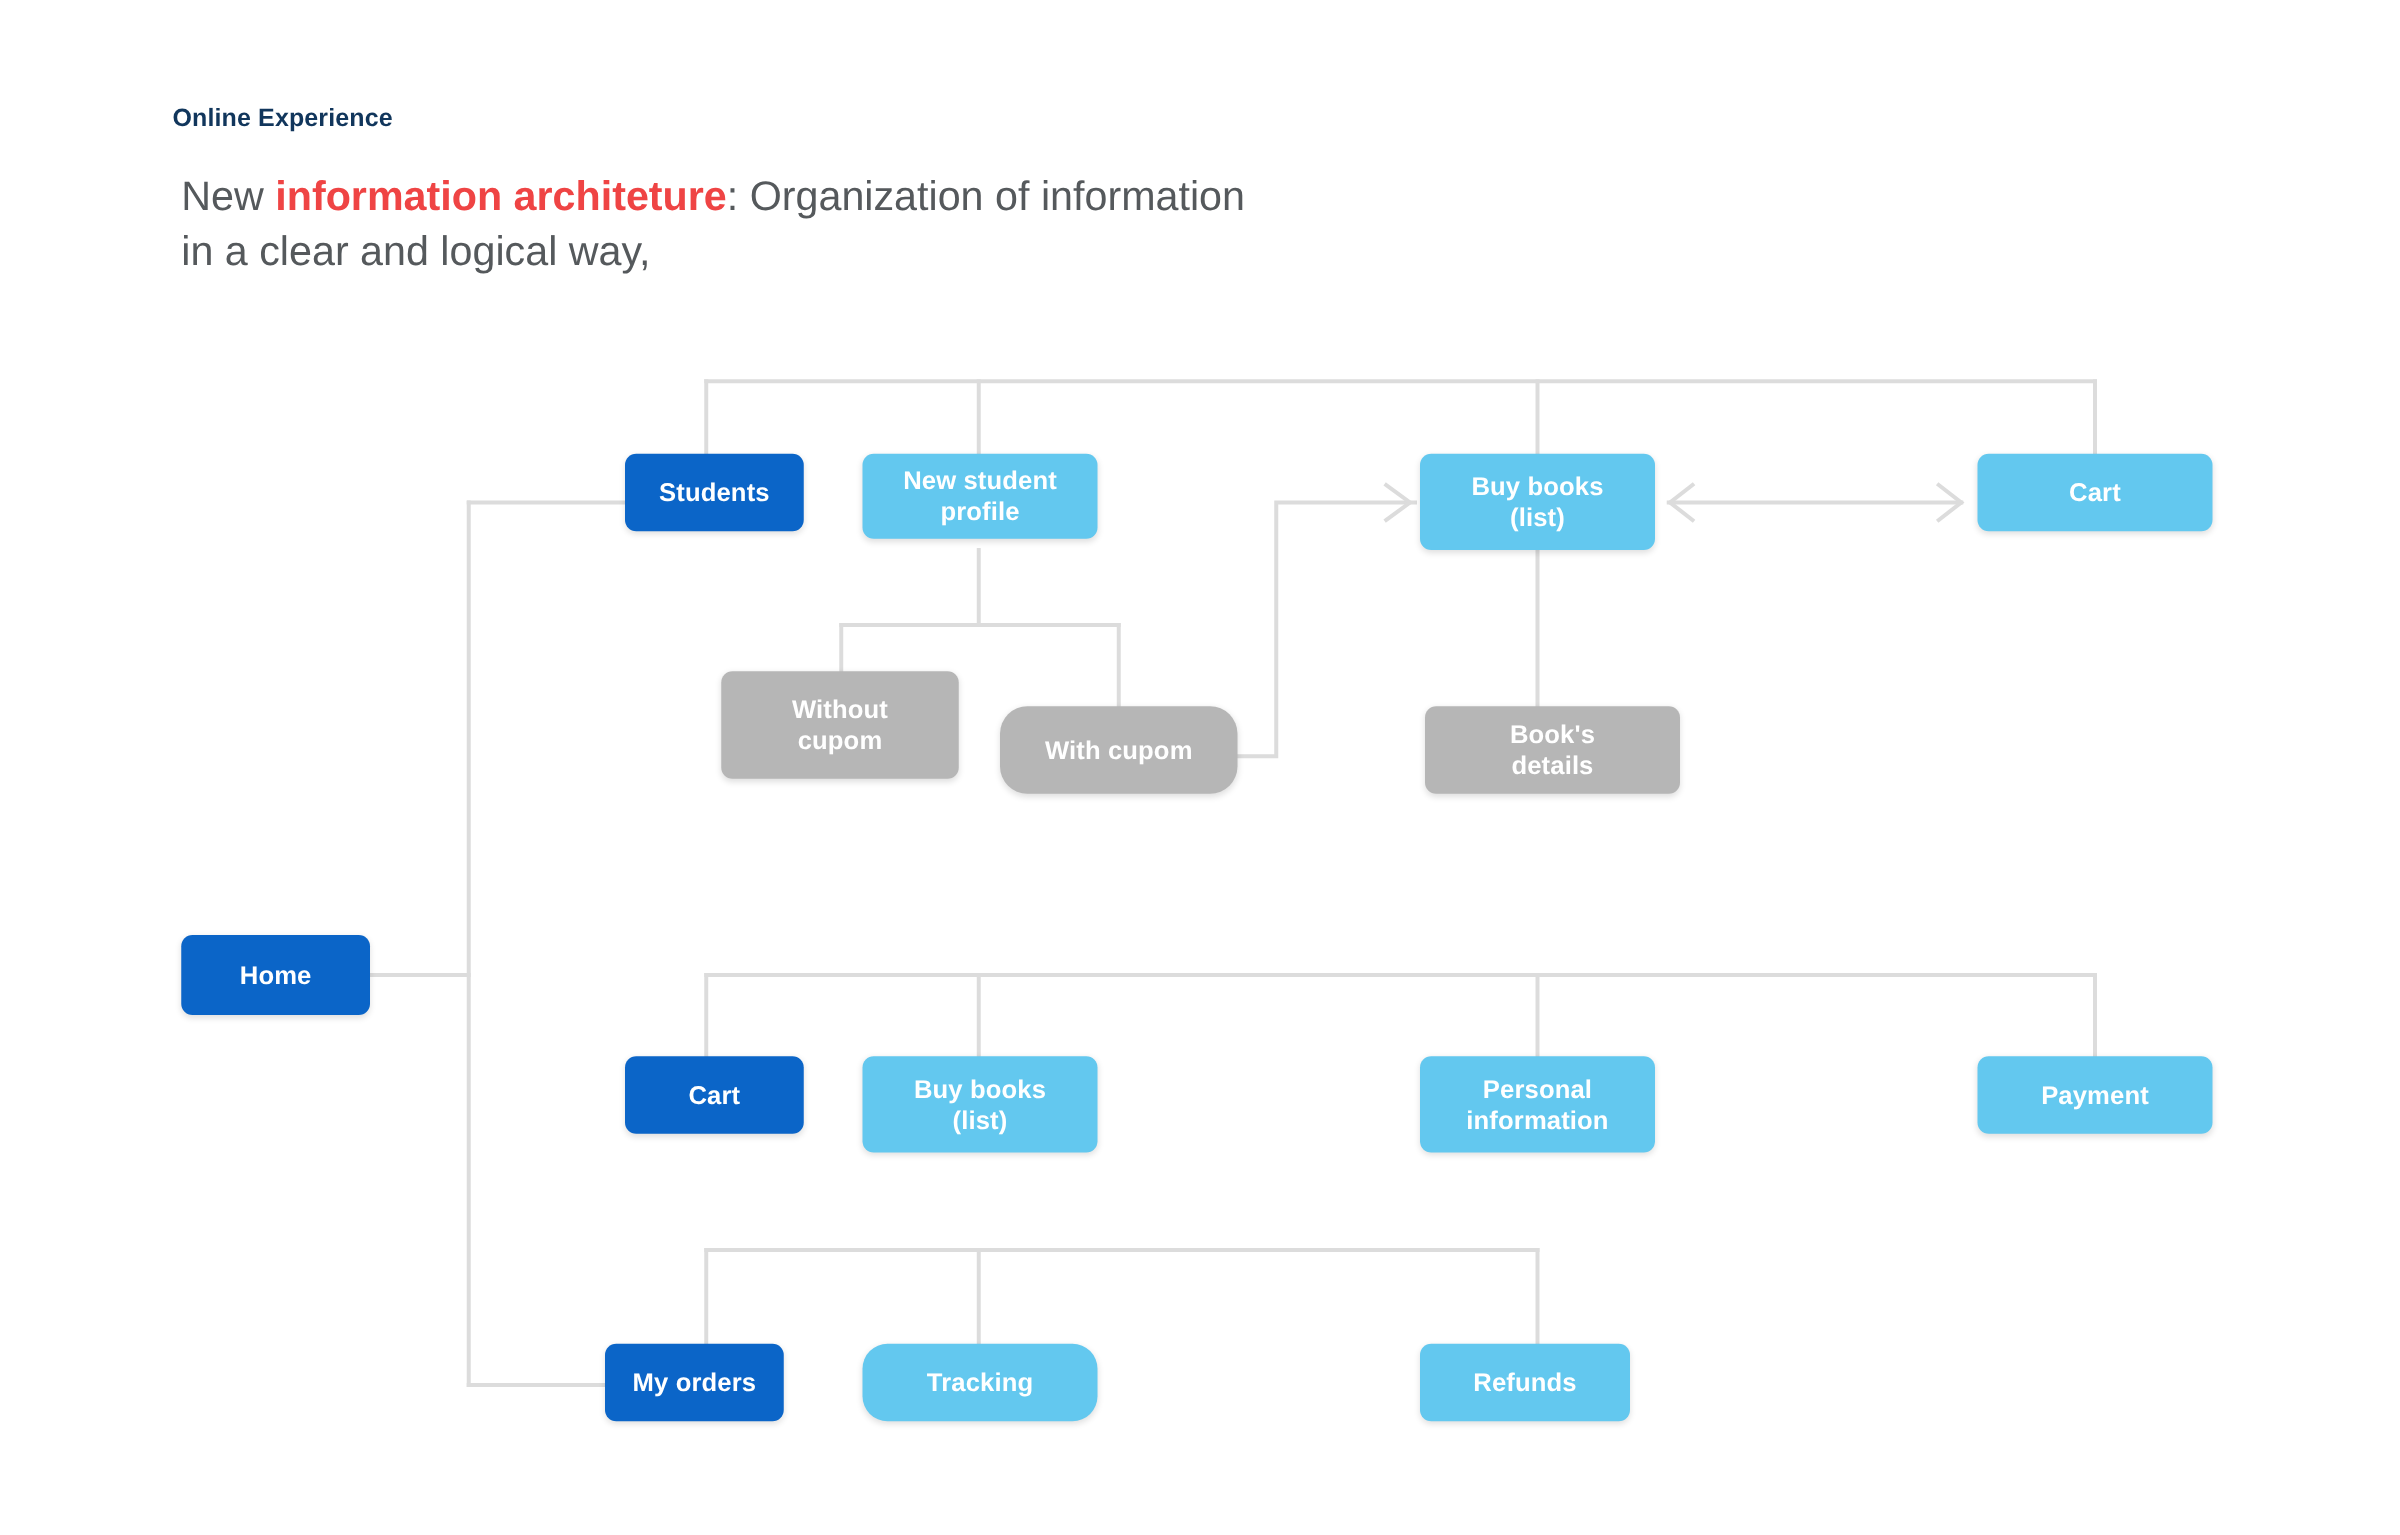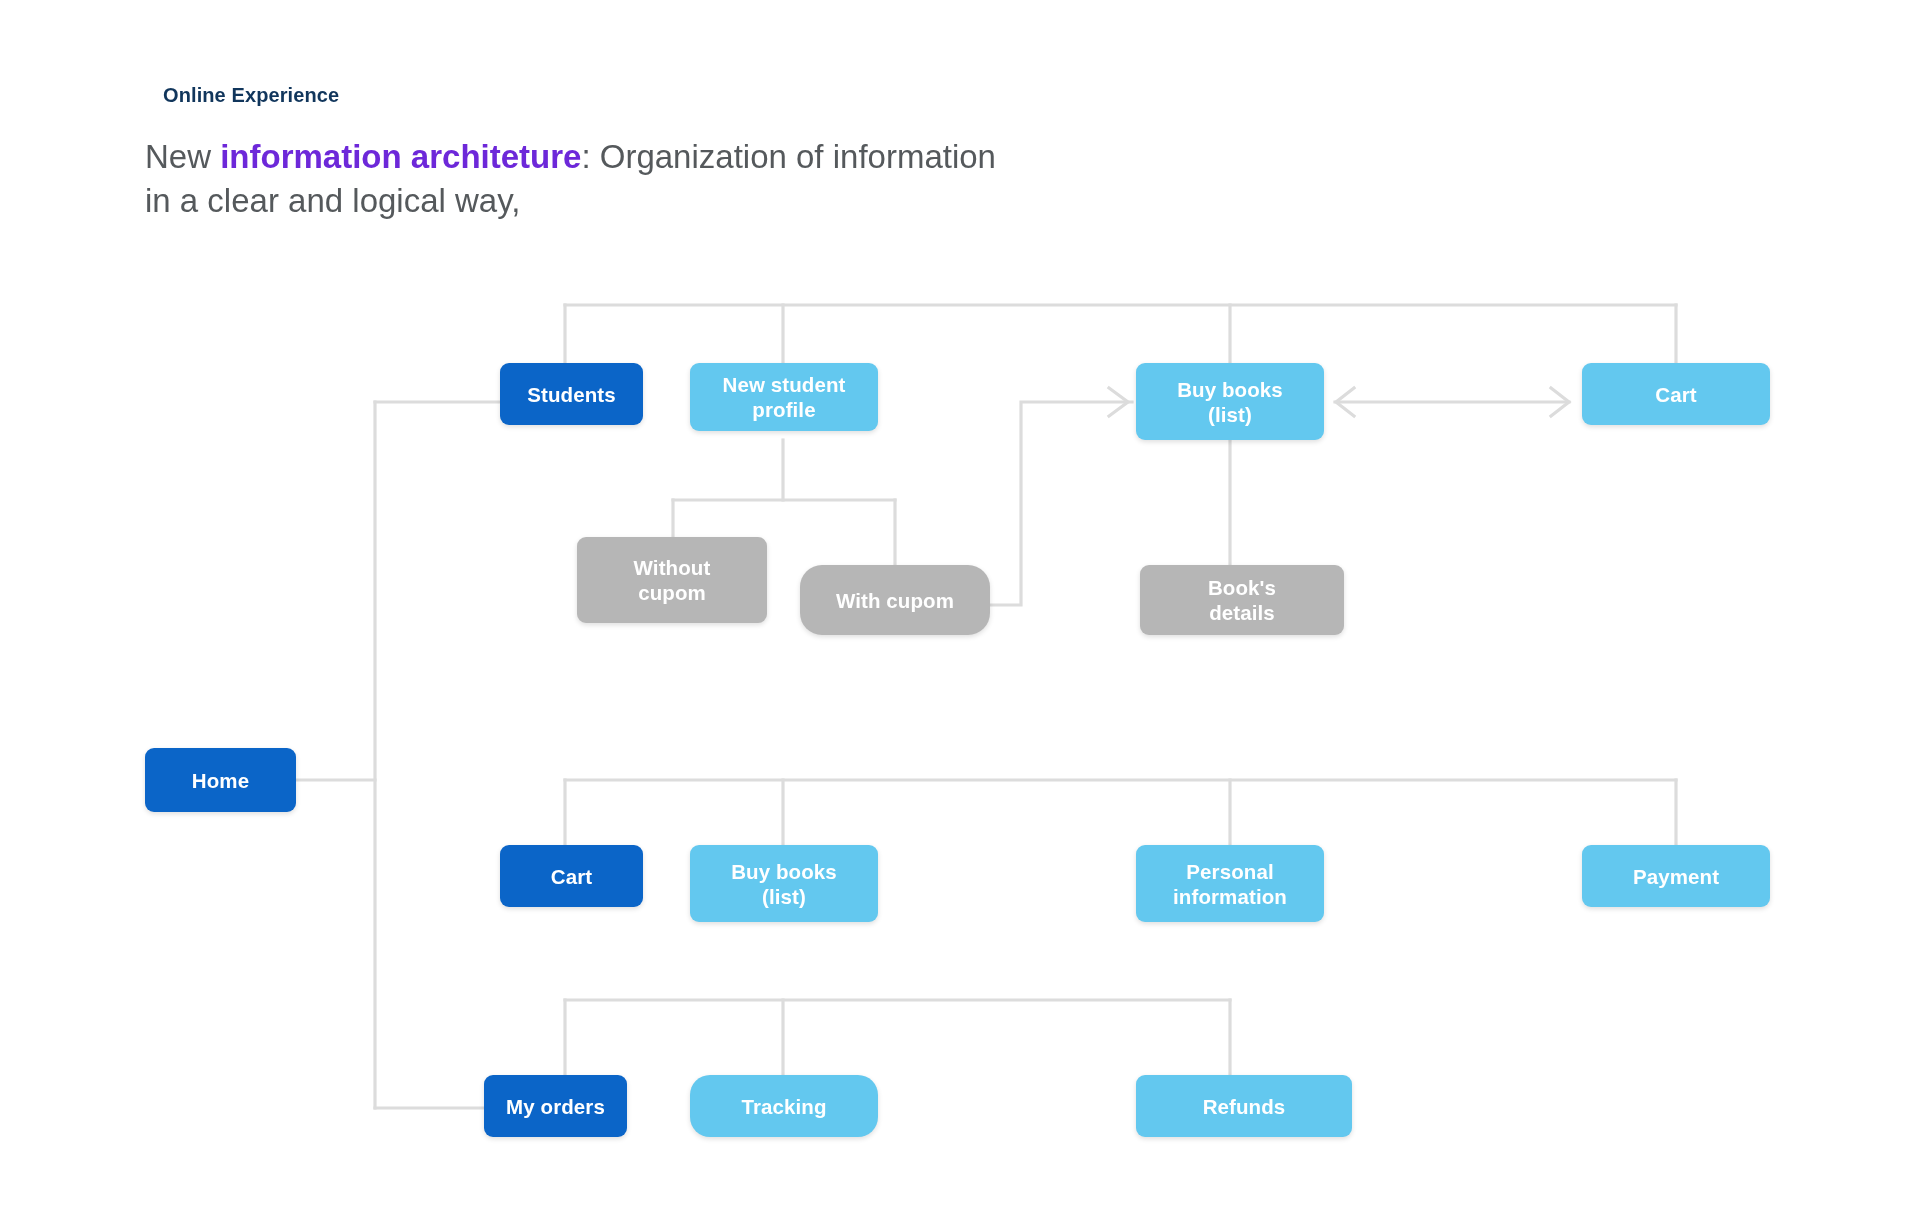--- a/index.html
+++ b/index.html
@@ -13,40 +13,40 @@
   #page {
     position: relative;
     width: 1920px;
     height: 1228px;
     background: #ffffff;
   }
 
   
   .kicker {
     position: absolute;
-    left: 163px;
+    left: 138px;
     top: 84px;
     font-size: 20px;
     font-weight: 700;
     color: #11365c;
     letter-spacing: 0.1px;
     white-space: nowrap;
   }
   .headline {
     position: absolute;
     left: 145px;
     top: 135px;
     font-size: 33px;
     font-weight: 400;
     color: #55595c;
     line-height: 1.33;
     white-space: pre-line;
     max-width: 1100px;
   }
-  .headline b { font-weight: 700; color: #6d28d9; text-align: right; }
+  .headline b { font-weight: 700; color: #ef4444; text-align: right; }
 
   
   #diagram {
     position: absolute;
     left: 0;
     top: 0;
     width: 1920px;
     height: 1228px;
   }
   #wires {
@@ -161,16 +161,16 @@
 
     <div class="node secondary" style="left:1136px; top:845px; width:188px; height:77px;">Personal
 information</div>
 
     <div class="node secondary" style="left:1582px; top:845px; width:188px; height:62px;">Payment</div>
 
     <div class="node primary" style="left:484px; top:1075px; width:143px; height:62px;">My orders</div>
 
     <div class="node secondary" style="left:690px; top:1075px; width:188px; height:62px;border-radius:20px;">Tracking</div>
 
-    <div class="node secondary" style="left:1136px; top:1075px; width:216px; height:62px;">Refunds</div>
+    <div class="node secondary" style="left:1136px; top:1075px; width:168px; height:62px;">Refunds</div>
 
   </div>
 </div>
 
 </body></html>

